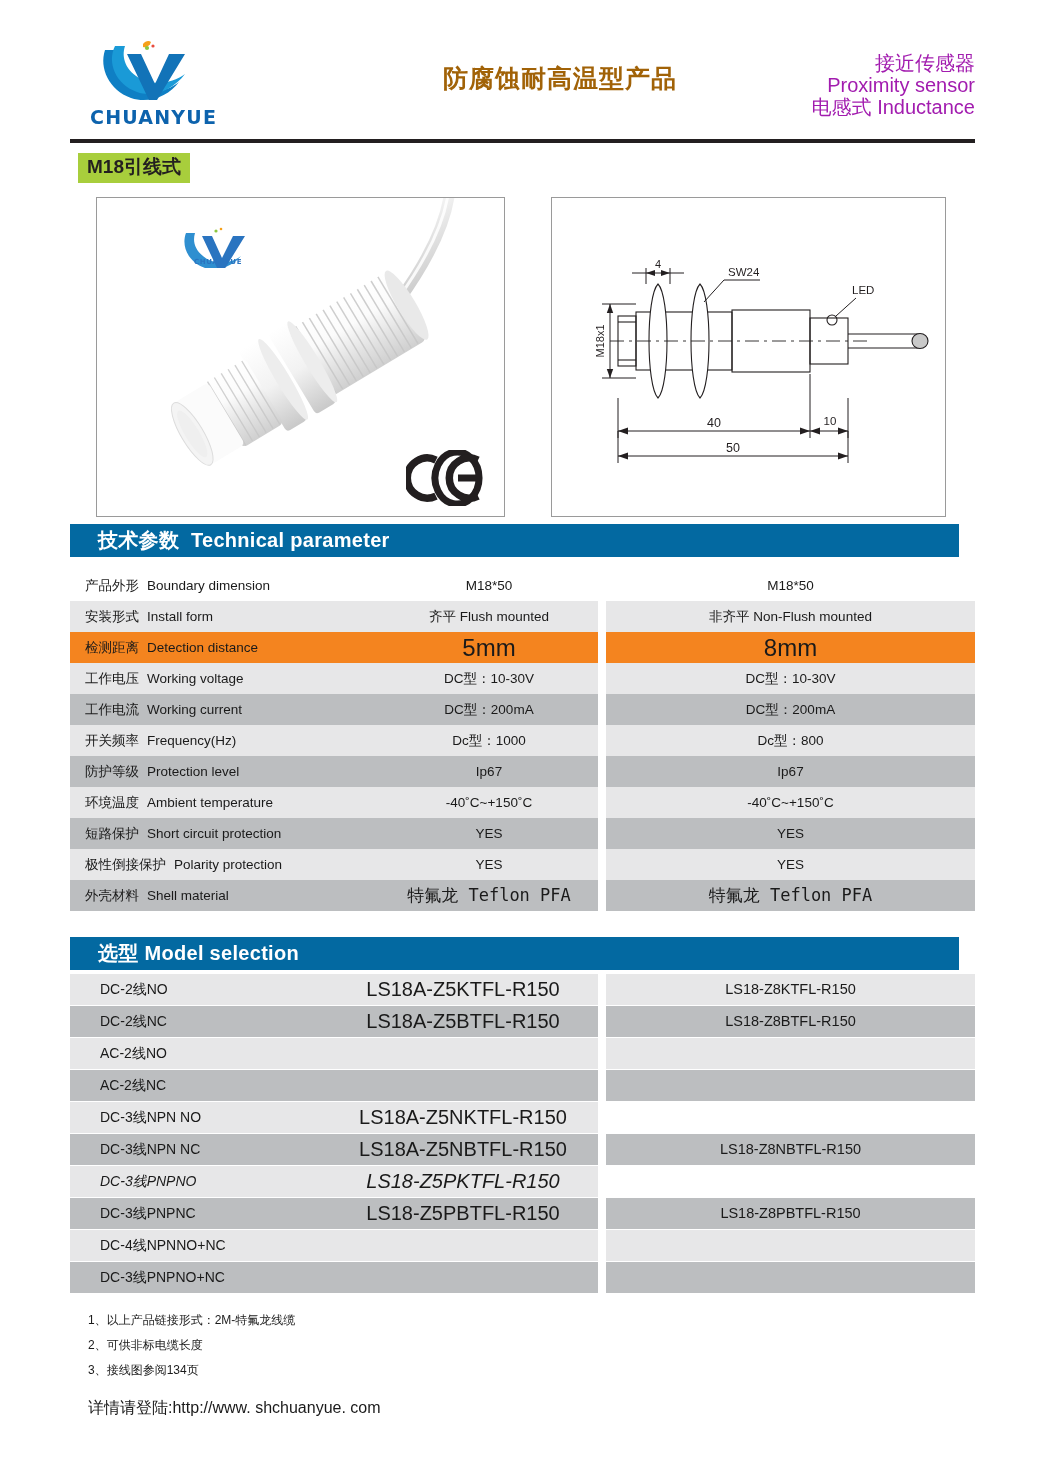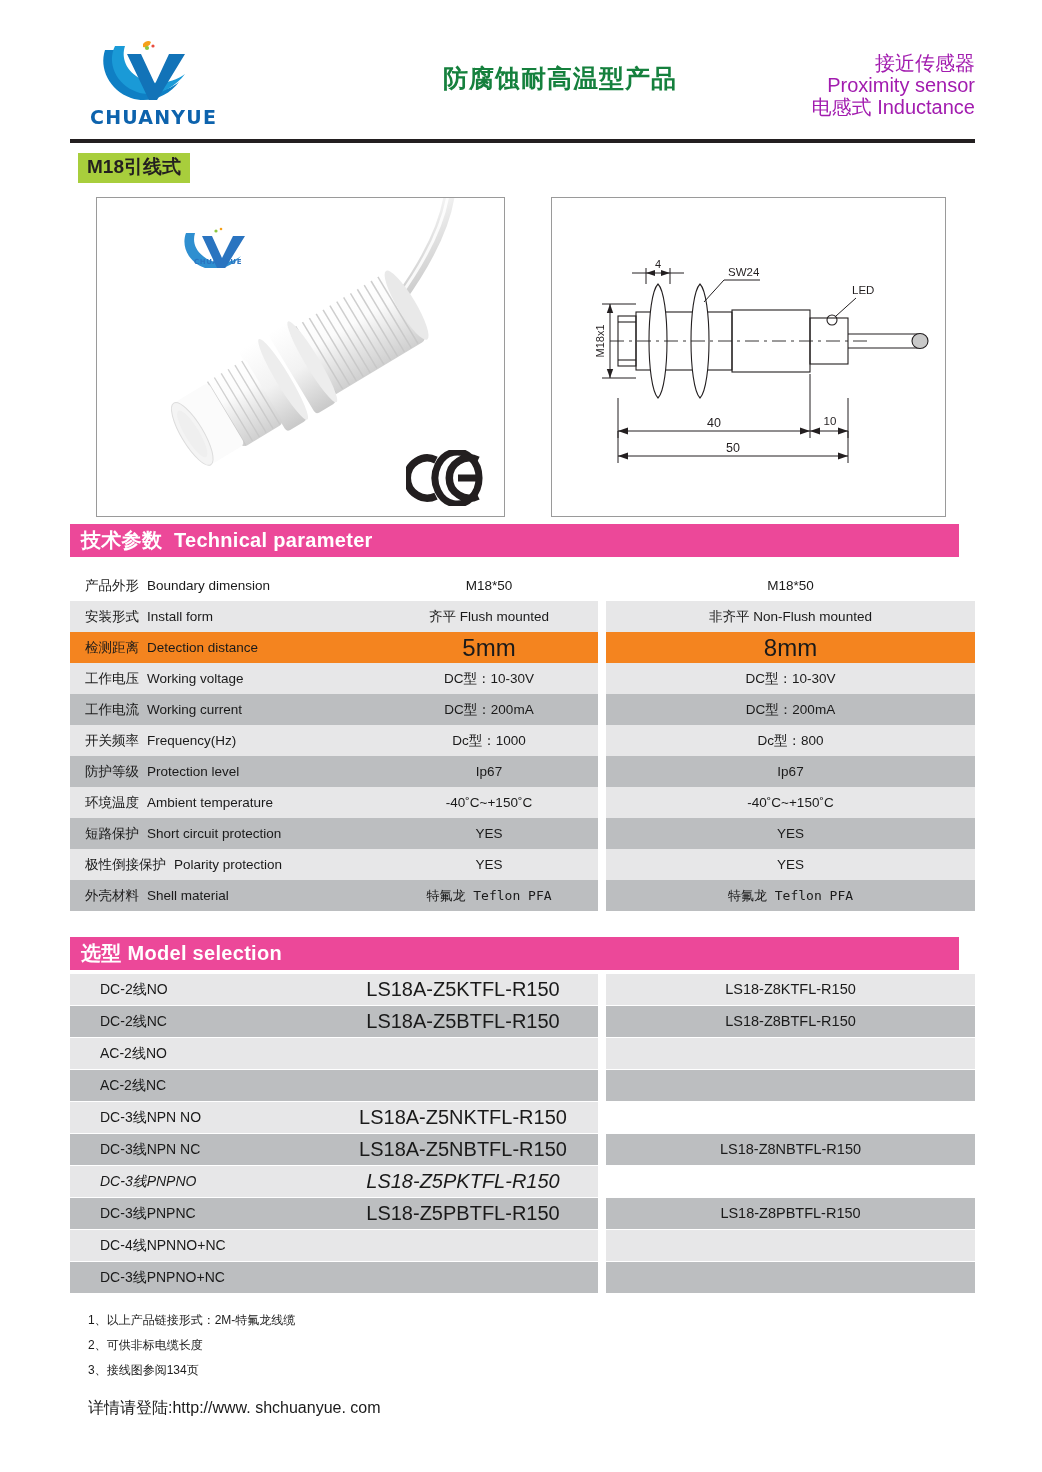--- a/index.html
+++ b/index.html
@@ -15,21 +15,21 @@
   .logo-wrap{position:absolute;left:18px;top:4px;width:130px;height:100px;}
   .logo-mark{position:absolute;left:5px;top:0px;width:110px;height:70px;}
   .logo-text{
     position:absolute;left:2px;top:68px;width:126px;
     font-family:"DejaVu Sans",sans-serif;
     font-size:19px;font-weight:bold;color:#0d63ad;letter-spacing:1.2px;
     text-align:left;
   }
   .head-title{
     position:absolute;left:280px;top:28px;width:420px;text-align:center;
-    font-size:25px;font-weight:bold;color:#15803d;letter-spacing:1px;
+    font-size:25px;font-weight:bold;color:#a16207;letter-spacing:1px;
   }
   .head-right{
     position:absolute;right:0px;top:18px;width:260px;text-align:right;
     font-size:20px;line-height:22px;color:#a21caf;
   }
   .rule{position:absolute;left:70px;top:139px;width:905px;height:4px;background:#231f20;}
 
   
   .tag{
     position:absolute;left:78px;top:153px;height:27px;
@@ -45,23 +45,23 @@
   .wm{position:absolute;left:80px;top:26px;width:80px;height:44px;}
   .wm-text{
     position:absolute;left:78px;top:60px;width:86px;text-align:center;
     font-family:"DejaVu Sans",sans-serif;
     font-size:7px;font-weight:bold;color:#2a74c0;letter-spacing:.6px;
   }
   .ce{position:absolute;right:18px;bottom:10px;width:80px;height:56px;}
 
   
   .bluebar{
-    position:absolute;left:70px;height:33px;background:#ec4899;
+    position:absolute;left:70px;height:33px;background:#0369a1;
     color:#fff;font-size:20px;font-weight:bold;line-height:33px;
-    padding-left:11px;width:889px;box-sizing:border-box;letter-spacing:.3px;
+    padding-left:28px;width:889px;box-sizing:border-box;letter-spacing:.3px;
   }
   .bluebar .en{font-weight:bold;}
 
   
   .trow{position:absolute;left:70px;width:905px;height:31px;}
   .cell-label{
     position:absolute;left:0px;top:0px;width:528px;height:31px;
     line-height:31px;font-size:13.5px;color:#1a1a1a;white-space:nowrap;
   }
   .cell-label .cn{padding-left:15px;font-size:13.5px;}
@@ -78,21 +78,21 @@
   }
   .valb{
     position:absolute;left:0px;top:0px;width:369px;height:31px;
     line-height:31px;text-align:center;font-size:13.5px;white-space:nowrap;
   }
   .bg-light{background:#e7e7e8;}
   .bg-dark{background:#bcbec0;}
   .bg-white{background:#ffffff;}
   .bg-orange{background:#f4841f;}
   .big{font-size:24px;font-weight:normal;}
-  .mono{font-family:"DejaVu Sans Mono","Liberation Mono",monospace;font-size:13px;}
+  .mono{font-family:"DejaVu Sans Mono","Liberation Mono",monospace;font-size:17px;}
 
   
   .mval{
     position:absolute;left:258px;top:0px;width:270px;height:35px;
     line-height:31px;text-align:center;font-size:20px;white-space:nowrap;
   }
   .mvalb{
     position:absolute;left:0px;top:0px;width:369px;height:31px;
     line-height:31px;text-align:center;font-size:14.5px;white-space:nowrap;
   }

